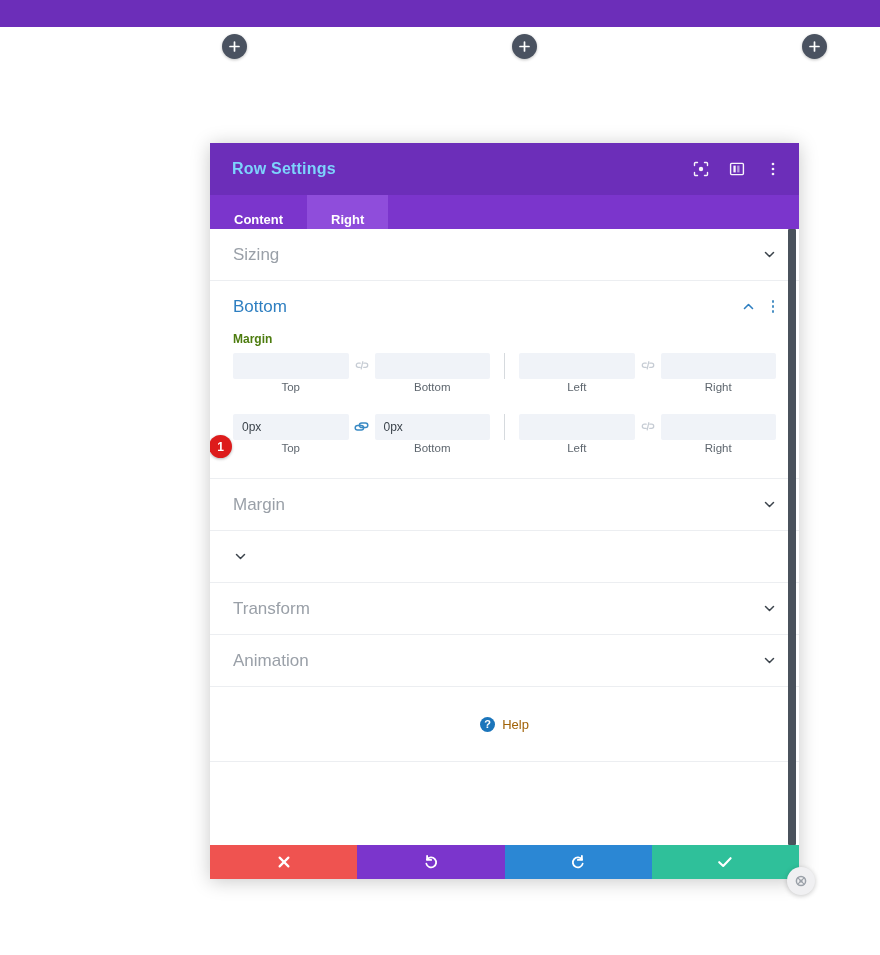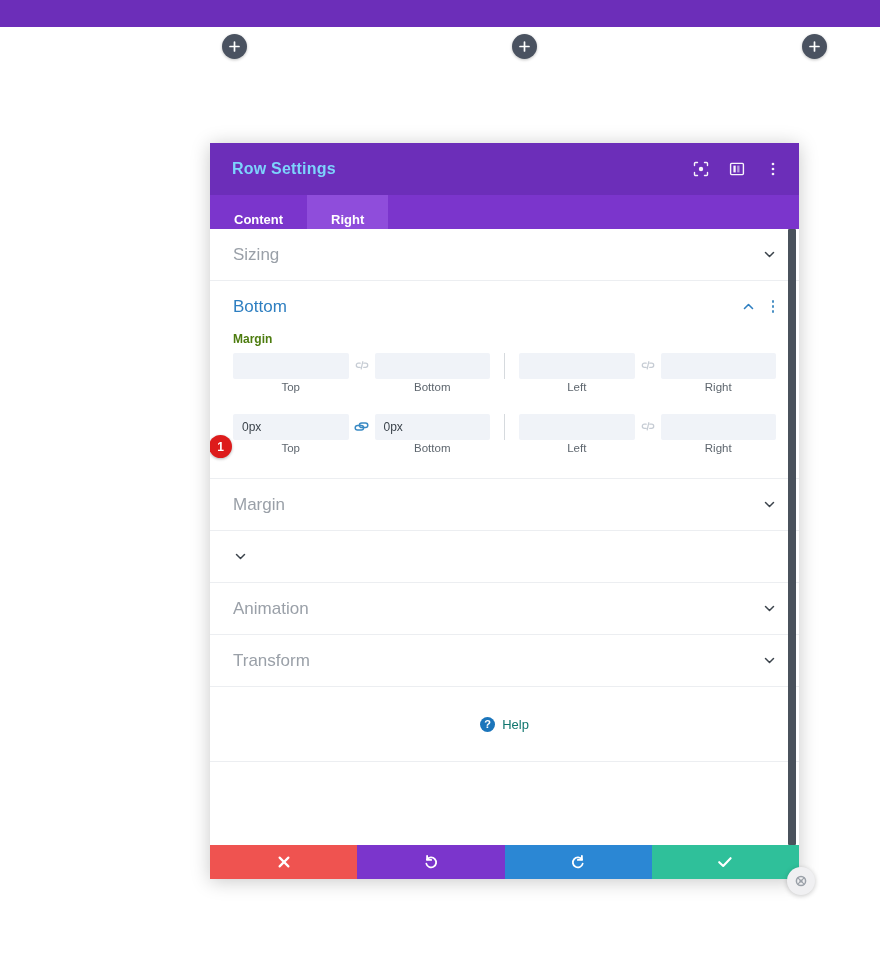--- a/index.html
+++ b/index.html
@@ -206,21 +206,21 @@
     gap: 7px;
     background: #fff;
   }
   .help-q {
     width: 15px; height: 15px; border-radius: 50%;
     background: #1b75bb; color: #fff;
     font-size: 11px; font-weight: 700;
     display: flex; align-items: center; justify-content: center;
     line-height: 1;
   }
-  .help-text { font-size: 13px; color: #0f766e; }
+  .help-text { font-size: 13px; color: #a16207; }
   .post-help { height: 46px; background: #fff; border-top: 1px solid #eceef1; }
 
   
   .vscroll {
     position: absolute;
     right: 3px; top: 0;
     width: 8px;
     border-radius: 0;
     background: transparent;
     z-index: 6;
@@ -455,44 +455,44 @@
                 <svg width="13" height="13" viewBox="0 0 13 13">
                     <path d="M2.5 4.5 L6.5 8.5 L10.5 4.5" fill="none" stroke="#3c444c" stroke-width="1.5" stroke-linecap="round" stroke-linejoin="round"></path>
                   </svg>
               </div>
             </div>
           </div>
         </div>
 
         <div class="section">
           <div class="section-head">
+            <div class="section-title">Transform</div>
+            <div class="sec-ctrls">
+              <div class="chev">
+                <svg width="13" height="13" viewBox="0 0 13 13">
+                    <path d="M2.5 4.5 L6.5 8.5 L10.5 4.5" fill="none" stroke="#3c444c" stroke-width="1.5" stroke-linecap="round" stroke-linejoin="round"></path>
+                  </svg>
+              </div>
+            </div>
+          </div>
+        </div>
+
+        <div class="section">
+          <div class="section-head">
             <div class="section-title">Animation</div>
             <div class="sec-ctrls">
               <div class="chev">
                 <svg width="13" height="13" viewBox="0 0 13 13">
                     <path d="M2.5 4.5 L6.5 8.5 L10.5 4.5" fill="none" stroke="#3c444c" stroke-width="1.5" stroke-linecap="round" stroke-linejoin="round"></path>
                   </svg>
               </div>
             </div>
           </div>
         </div>
 
-        <div class="section">
-          <div class="section-head">
-            <div class="section-title">Transform</div>
-            <div class="sec-ctrls">
-              <div class="chev">
-                <svg width="13" height="13" viewBox="0 0 13 13">
-                    <path d="M2.5 4.5 L6.5 8.5 L10.5 4.5" fill="none" stroke="#3c444c" stroke-width="1.5" stroke-linecap="round" stroke-linejoin="round"></path>
-                  </svg>
-              </div>
-            </div>
-          </div>
-        </div>
-
         <div class="help-row">
           <span class="help-q">?</span>
           <span class="help-text">Help</span>
         </div>
         <div class="post-help"></div>
 
       </div>
 
       <div class="vscroll" style="height:100%;">
         <div class="vscroll-thumb"></div>

